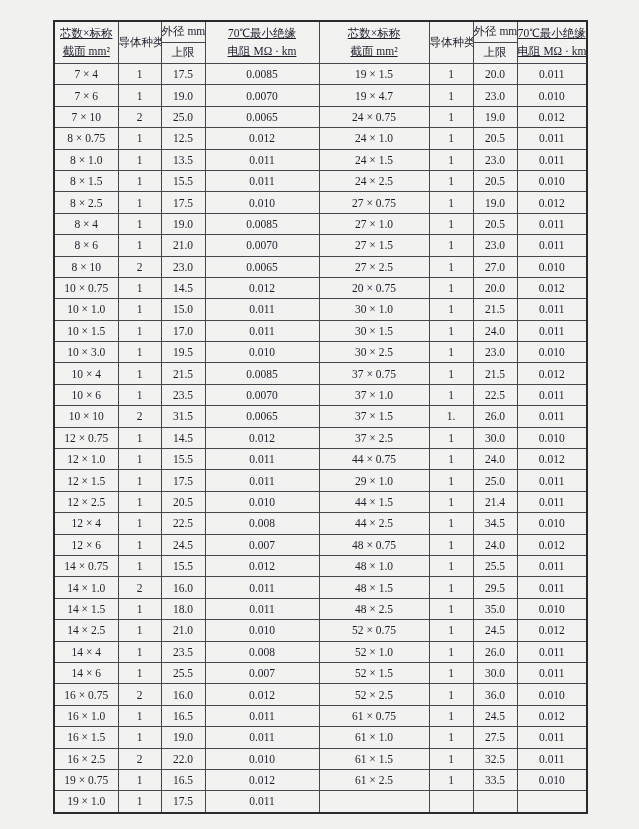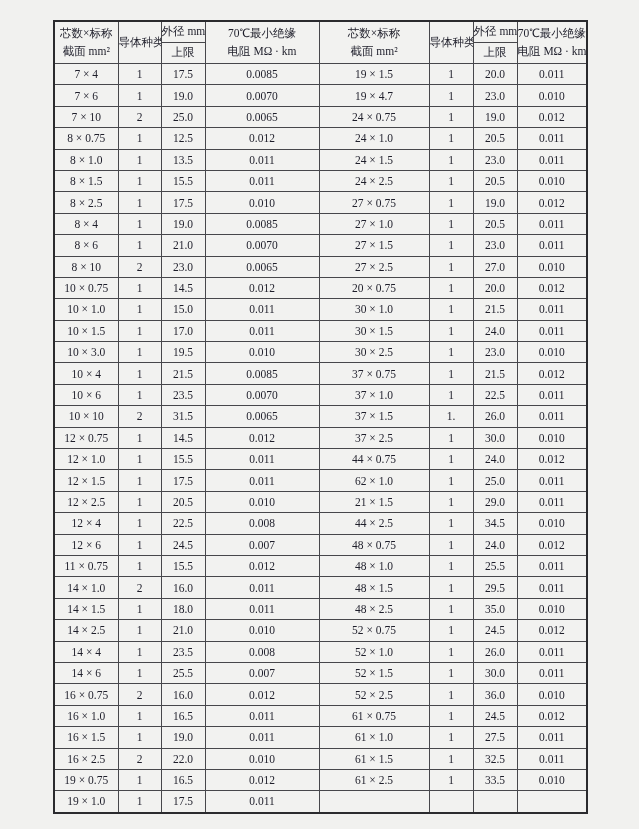--- a/index.html
+++ b/index.html
@@ -41,20 +41,21 @@
     white-space: nowrap;
     overflow: hidden;
   }
   table.spec thead th {
     font-size: 11.5px;
     height: 20px;
     line-height: 1.35;
   }
   table.spec thead .two-line {
     line-height: 1.55;
+    text-decoration: underline;
   }
   table.spec tbody td {
     font-size: 11.5px;
     height: 20.4px;
   }
   
   col.c-spec-l  { width: 64px; }
   col.c-cond-l  { width: 43px; }
   col.c-od-l    { width: 44px; }
   col.c-res-l   { width: 114px; }
@@ -299,33 +300,33 @@
           <td>44 × 0.75</td>
           <td>1</td>
           <td>24.0</td>
           <td>0.012</td>
         </tr>
         <tr>
           <td>12 × 1.5</td>
           <td>1</td>
           <td>17.5</td>
           <td>0.011</td>
-          <td>62 × 1.0</td>
+          <td>29 × 1.0</td>
           <td>1</td>
           <td>25.0</td>
           <td>0.011</td>
         </tr>
         <tr>
           <td>12 × 2.5</td>
           <td>1</td>
           <td>20.5</td>
           <td>0.010</td>
-          <td>21 × 1.5</td>
-          <td>1</td>
-          <td>29.0</td>
+          <td>44 × 1.5</td>
+          <td>1</td>
+          <td>21.4</td>
           <td>0.011</td>
         </tr>
         <tr>
           <td>12 × 4</td>
           <td>1</td>
           <td>22.5</td>
           <td>0.008</td>
           <td>44 × 2.5</td>
           <td>1</td>
           <td>34.5</td>
@@ -335,21 +336,21 @@
           <td>12 × 6</td>
           <td>1</td>
           <td>24.5</td>
           <td>0.007</td>
           <td>48 × 0.75</td>
           <td>1</td>
           <td>24.0</td>
           <td>0.012</td>
         </tr>
         <tr>
-          <td>11 × 0.75</td>
+          <td>14 × 0.75</td>
           <td>1</td>
           <td>15.5</td>
           <td>0.012</td>
           <td>48 × 1.0</td>
           <td>1</td>
           <td>25.5</td>
           <td>0.011</td>
         </tr>
         <tr>
           <td>14 × 1.0</td>

